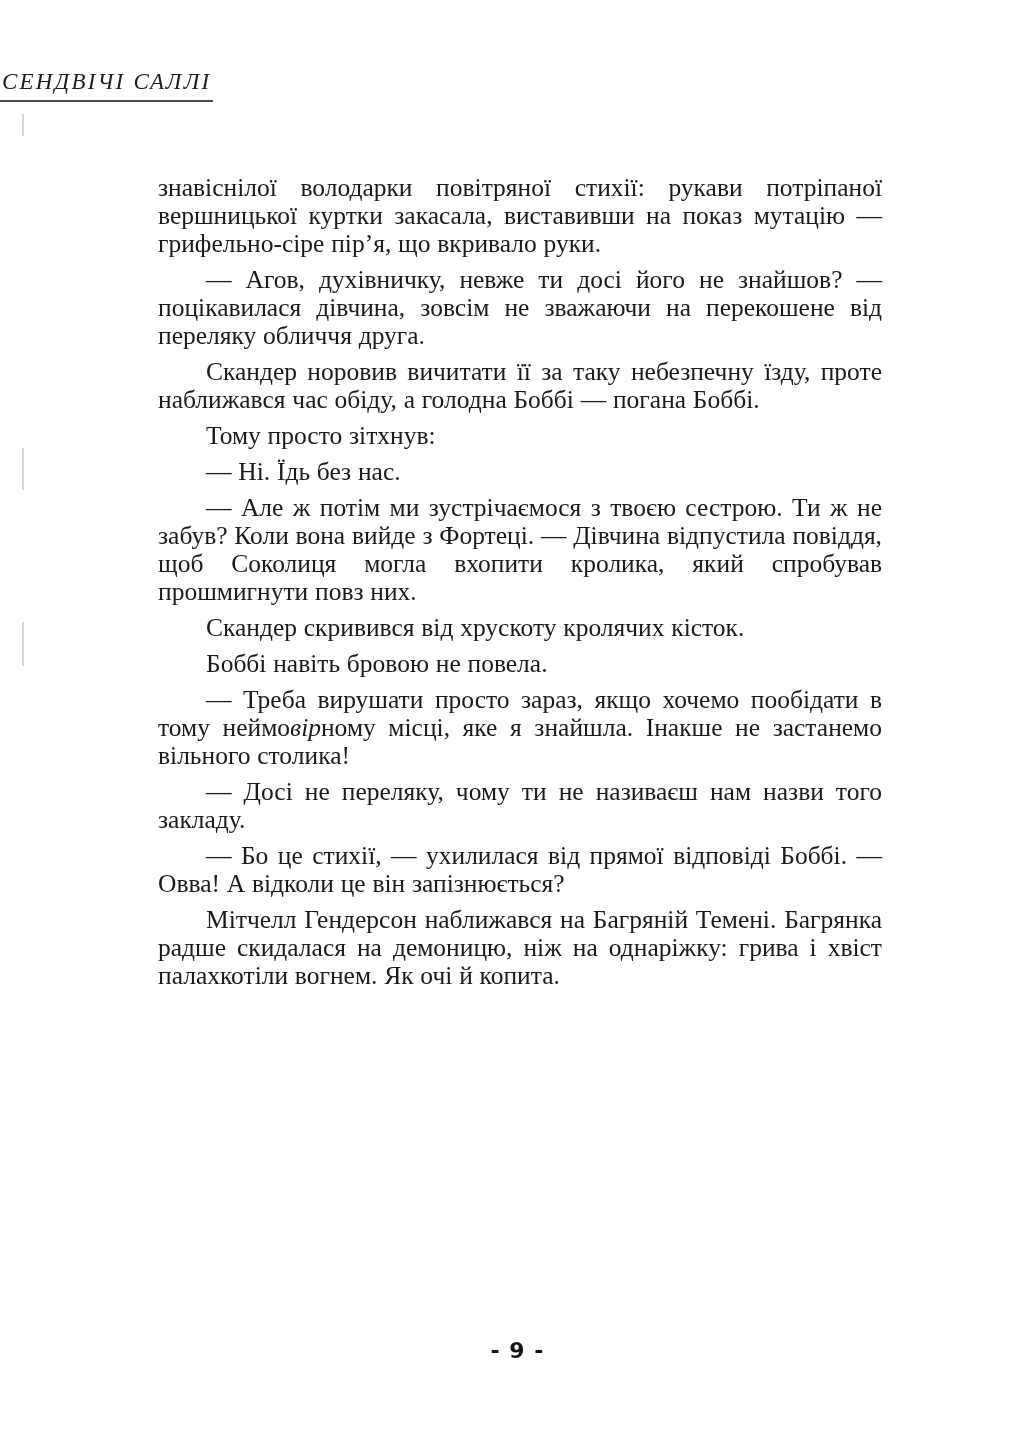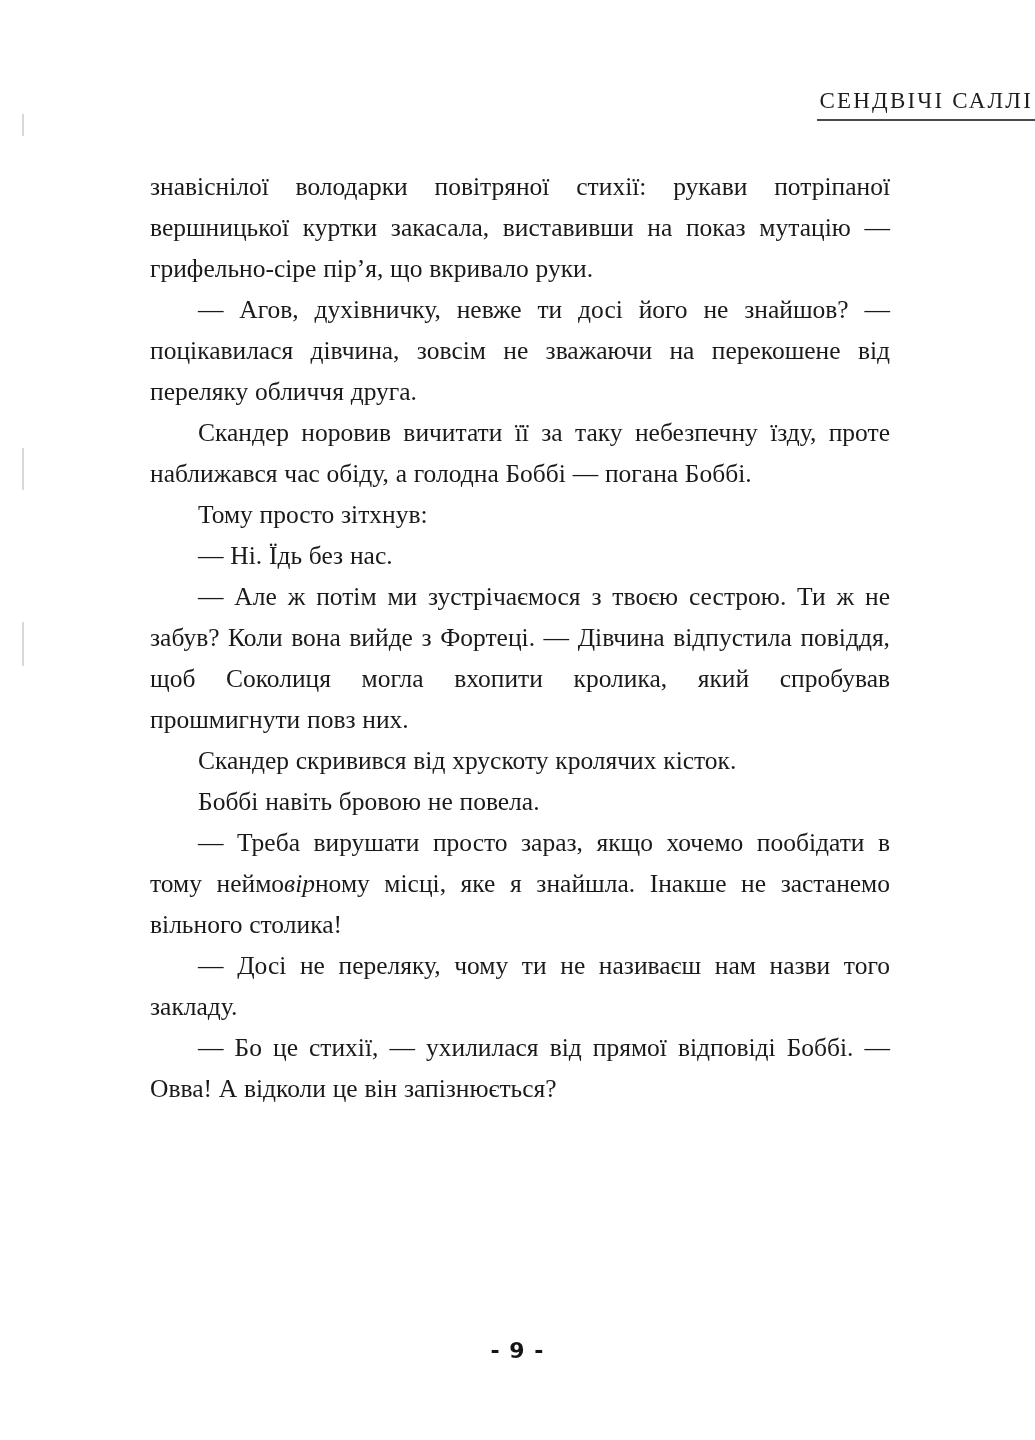--- a/index.html
+++ b/index.html
@@ -17,24 +17,25 @@
     background: #ffffff;
     overflow: hidden;
     font-family: "Liberation Serif", "DejaVu Serif", serif;
     color: #1a1a1a;
     -webkit-font-smoothing: antialiased;
   }
 
   
   .running-head {
     position: absolute;
-    top: 88px;
+    top: 69px;
     left: 0;
     right: 0;
-    text-align: right;
+    text-align: left;
+    font-style: italic;
   }
 
   .running-head-text {
     display: inline-block;
     font-family: "Liberation Serif", "DejaVu Serif", serif;
     font-size: 23px;
     letter-spacing: 2.2px;
     color: #1d1d1d;
     line-height: 1.1;
     padding: 0 2px 6px 2px;
@@ -43,26 +44,26 @@
 
   
   .text-block {
     position: absolute;
     top: 166px;
     left: 150px;
     width: 740px;
   }
 
   .para {
-    margin: 0;
+    margin: 8px;
     text-indent: 48px;
     text-align: justify;
     text-justify: inter-word;
     font-size: 25.5px;
-    line-height: 41px;
+    line-height: 28px;
     color: #1a1a1a;
     hyphens: manual;
     word-spacing: 0.4px;
   }
 
   .para.no-indent {
     text-indent: 0;
   }
 
   .para em {
@@ -112,17 +113,18 @@
       <p class="para">— Агов, духівничку, невже ти досі його не знайшов? — поцікавилася дівчина, зовсім не зважаючи на перекошене від переляку обличчя друга.</p>
       <p class="para">Скандер норовив вичитати її за таку небезпечну їзду, проте наближався час обіду, а голодна Боббі — погана Боббі.</p>
       <p class="para">Тому просто зітхнув:</p>
       <p class="para">— Ні. Їдь без нас.</p>
       <p class="para">— Але ж потім ми зустрічаємося з твоєю сестрою. Ти ж не забув? Коли вона вийде з Фортеці. — Дівчина відпустила повіддя, щоб Соколиця могла вхопити кролика, який спробував прошмигнути повз них.</p>
       <p class="para">Скандер скривився від хрускоту кролячих кісток.</p>
       <p class="para">Боббі навіть бровою не повела.</p>
       <p class="para"><span>— Треба вирушати просто зараз, якщо хочемо пообідати в тому неймо</span><em>вір</em><span>ному місці, яке я знайшла. Інакше не застанемо вільного столика!</span></p>
       <p class="para">— Досі не переляку, чому ти не називаєш нам назви того закладу.</p>
       <p class="para">— Бо це стихії, — ухилилася від прямої відповіді Боббі. — Овва! А відколи це він запізнюється?</p>
+      <p class="para">Мітчелл Гендерсон наближався на Багряній Темені. Багрянка радше скидалася на демоницю, ніж на однаріжку: грива і хвіст палахкотіли вогнем. Як очі й копита.</p>
     </div>
 
   <div class="folio">- 9 -</div>
 
 </div>
 
 </body></html>

